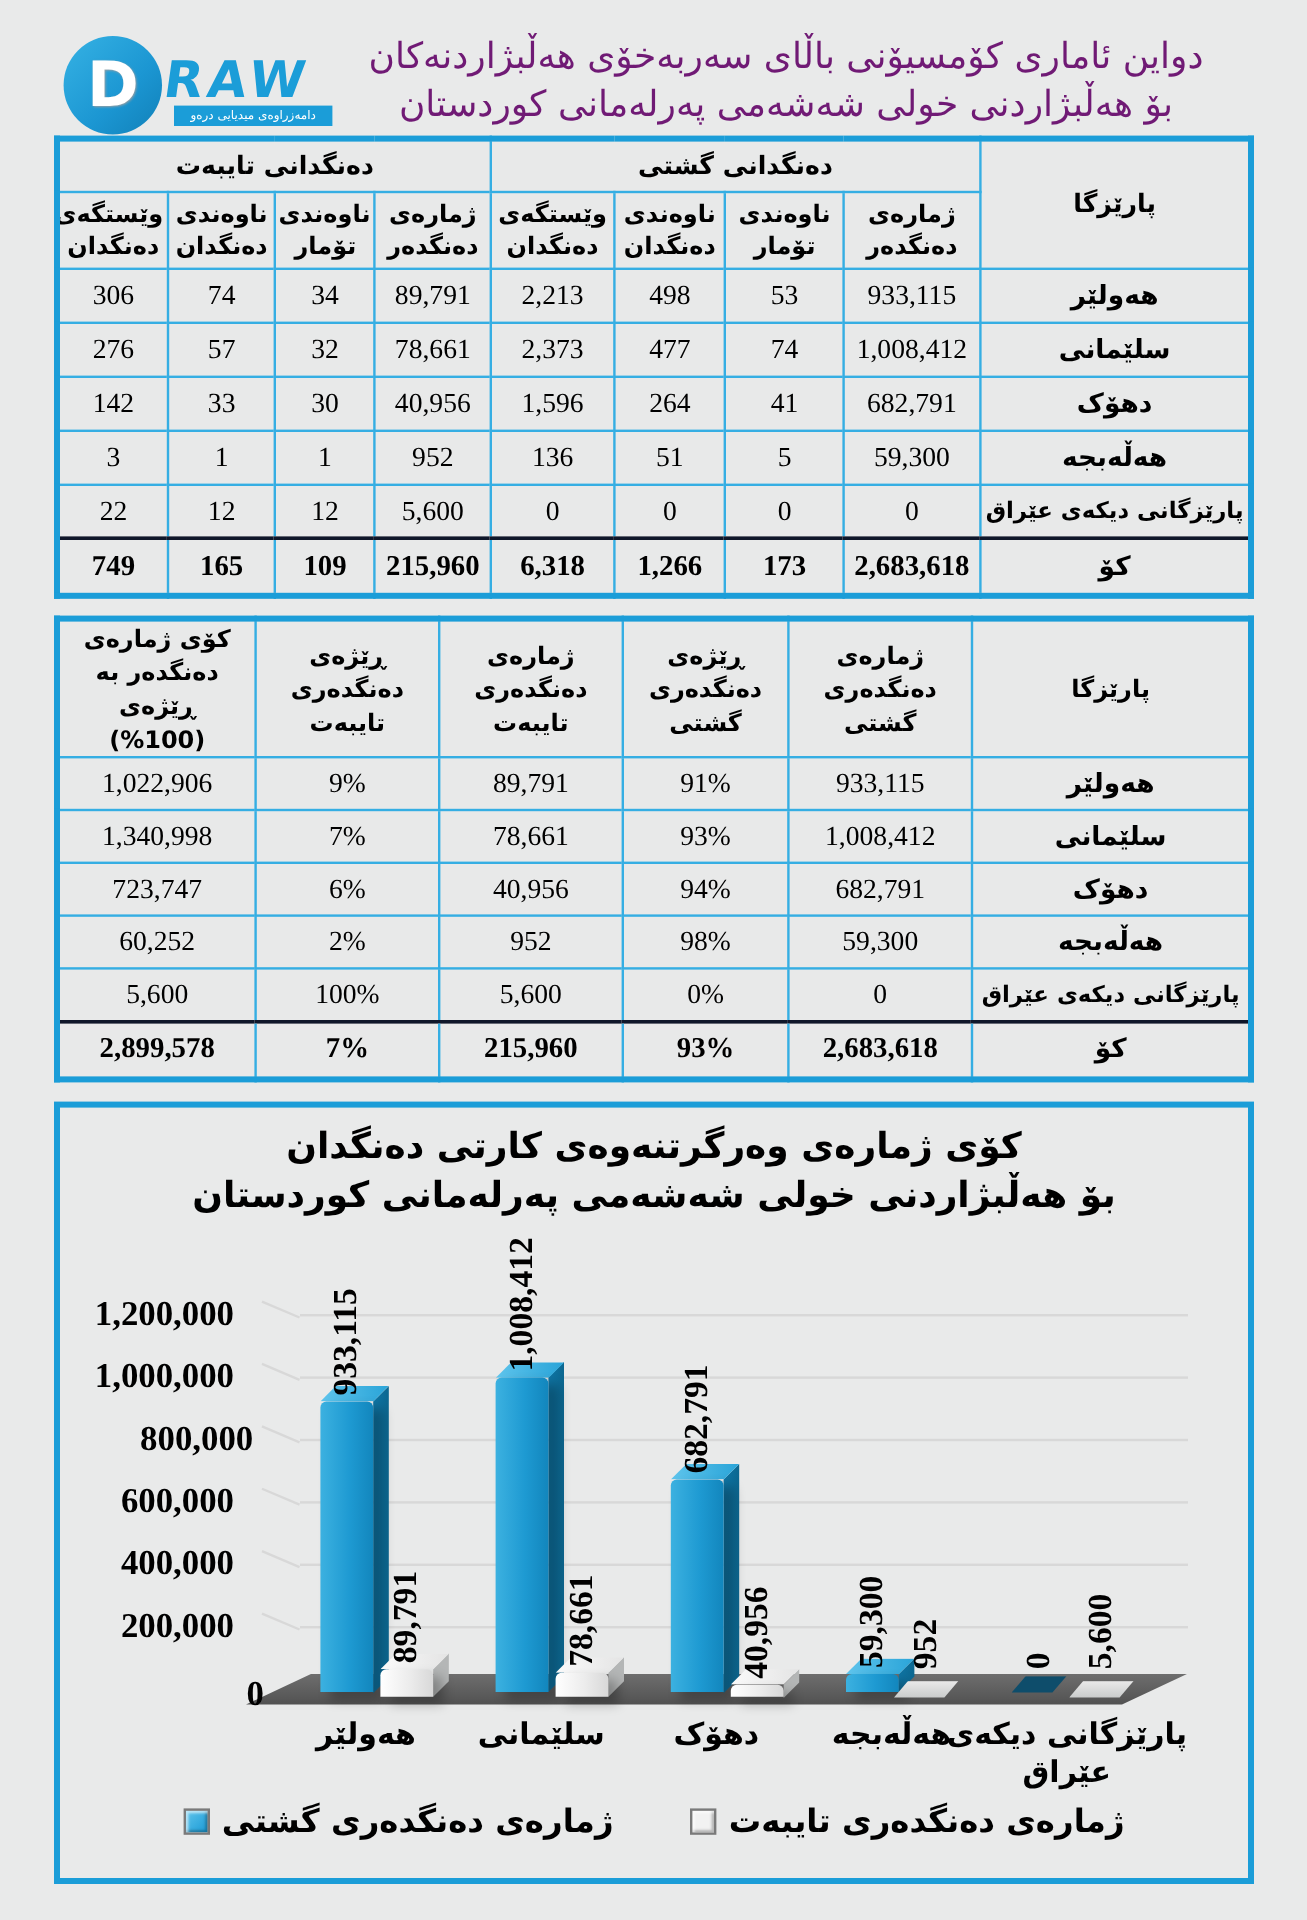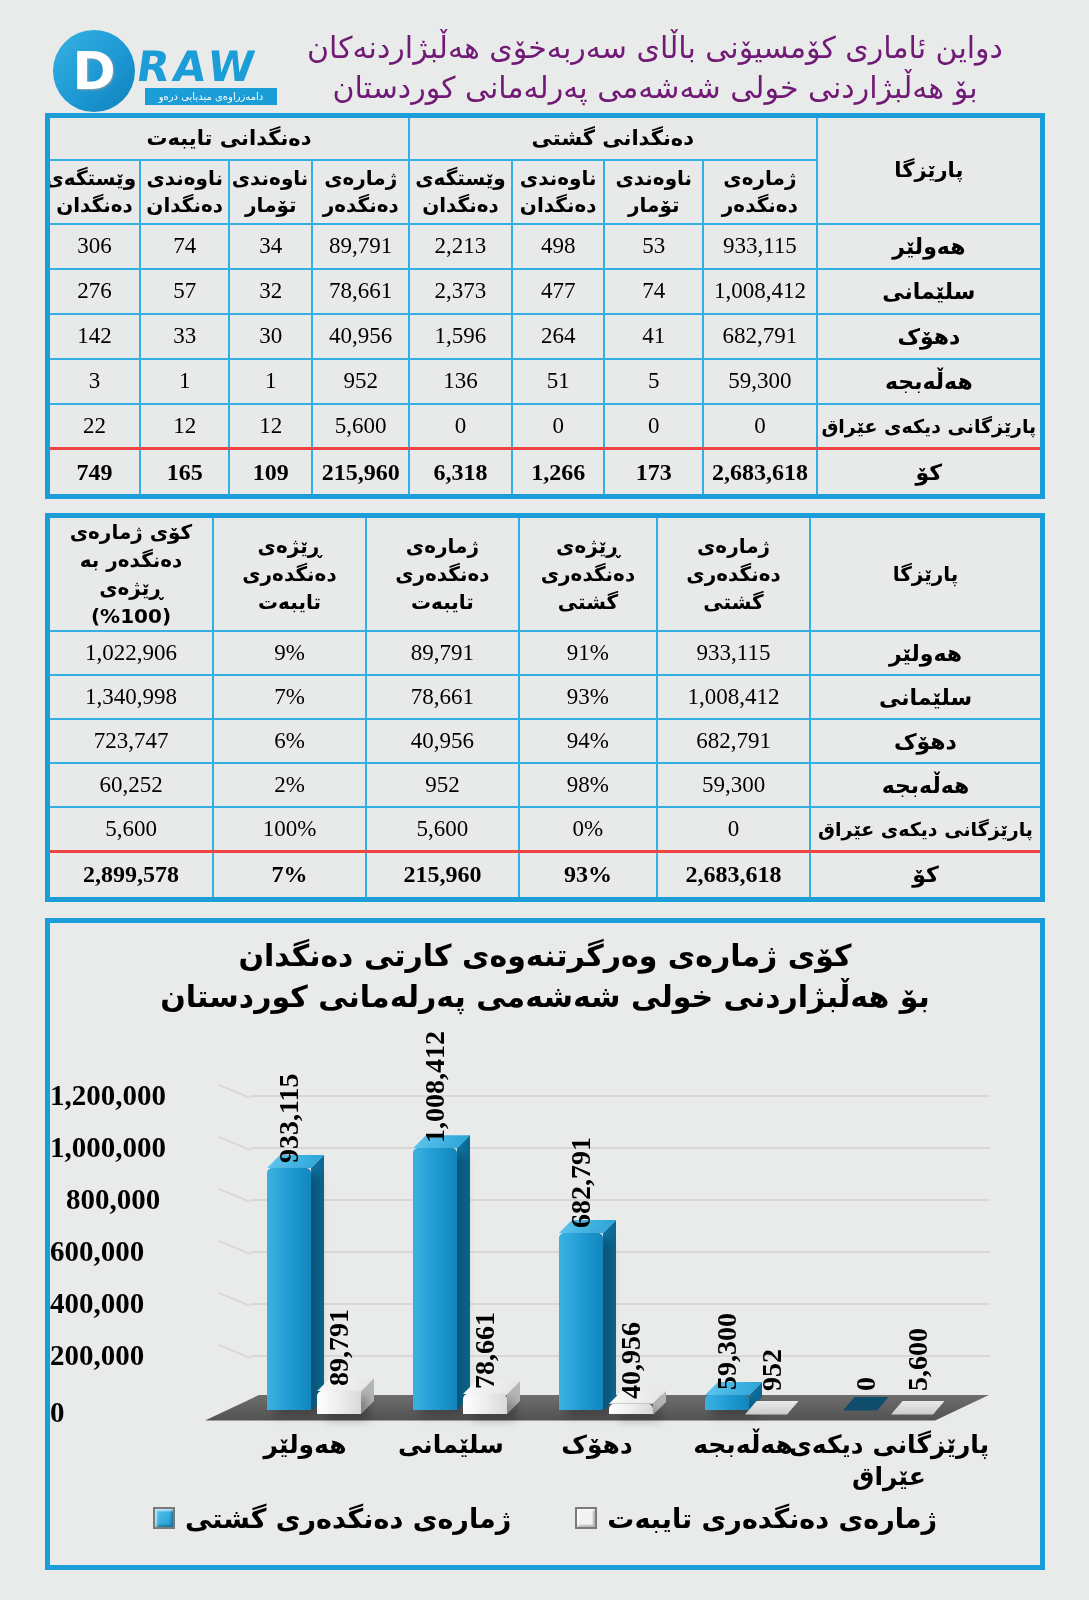--- a/index.html
+++ b/index.html
@@ -44,21 +44,21 @@
   .kur{font-family:"DejaVu Sans",sans-serif;font-weight:bold;font-size:21px;color:#000;}
   td.num{font-family:"Liberation Serif","DejaVu Serif",serif;font-size:23px;direction:ltr;}
   tr.total td{font-weight:bold;}
   tr.total td.num{font-size:24px;}
   td.sep,th.sep{border-right:4px solid #1b9dd8;}
   tr.t1-group{height:44px;}
   tr.t1-sub{height:64px;}
   tr.t1-sub th{font-size:20px;line-height:1.35;}
   tr.t1-data{height:45px;}
   tr.t1-total{height:48px;}
-  tr.t1-total td,tr.t2-total td{border-top:3px solid #ef4444;}
+  tr.t1-total td,tr.t2-total td{border-top:3px solid #0f172a;}
   td.prov{font-weight:bold;font-size:22px;font-family:"DejaVu Sans",sans-serif;}
   .mt14{margin-top:14px;}
   tr.t2-head{height:96px;}
   tr.t2-head th{font-size:20px;line-height:1.4;}
   tr.t2-data{height:44px;}
   tr.t2-total{height:48px;}
   .ltr{direction:ltr;unicode-bidi:isolate;display:inline-block;}
 
   
   .chart-box{
@@ -68,21 +68,21 @@
   .chart-title{margin-top:12px;text-align:center;direction:rtl;}
   .chart-title .line{font-weight:bold;font-size:30px;line-height:41px;color:#000;}
   #chart-canvas{position:relative;width:990px;height:540px;overflow:visible;}
 
   .grid{position:absolute;height:0;border-top:2px solid #d8d8d8;z-index:1;}
   .grid::before{
     content:"";position:absolute;right:100%;top:0;width:34px;height:0;
     border-top:2px solid #d8d8d8;transform:rotate(23deg);transform-origin:100% 0;
   }
   .ytick{
-    position:absolute;text-align:left;font-family:"Liberation Serif","DejaVu Serif",serif;
+    position:absolute;text-align:right;font-family:"Liberation Serif","DejaVu Serif",serif;
     font-weight:bold;font-size:29px;height:42px;line-height:42px;color:#000;z-index:2;
   }
   .floor{
     position:absolute;left:155px;top:378px;width:785px;height:26px;z-index:2;
     background:linear-gradient(180deg,#6e6e6e,#515151);
     clip-path:polygon(55px 0,100% 0,calc(100% - 55px) 100%,0 100%);
   }
   .bar3d{position:absolute;z-index:3;}
   .bar3d .front{position:absolute;inset:0;border-radius:5px 5px 0 0;
     box-shadow:8px 6px 10px rgba(0,0,0,.28);}

